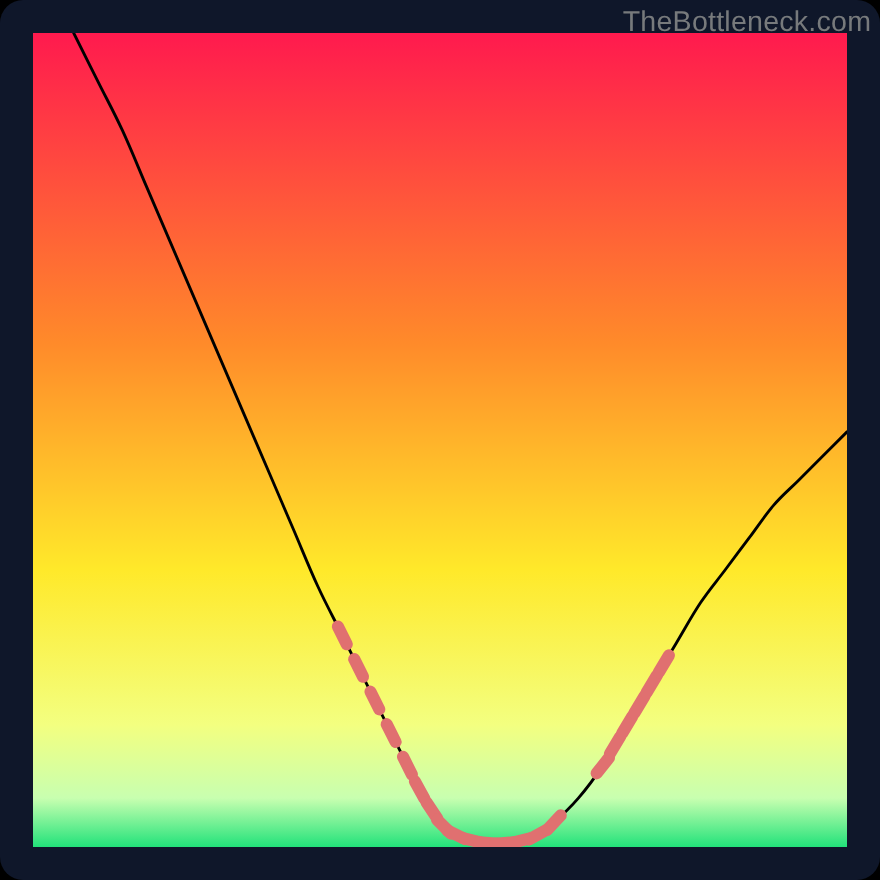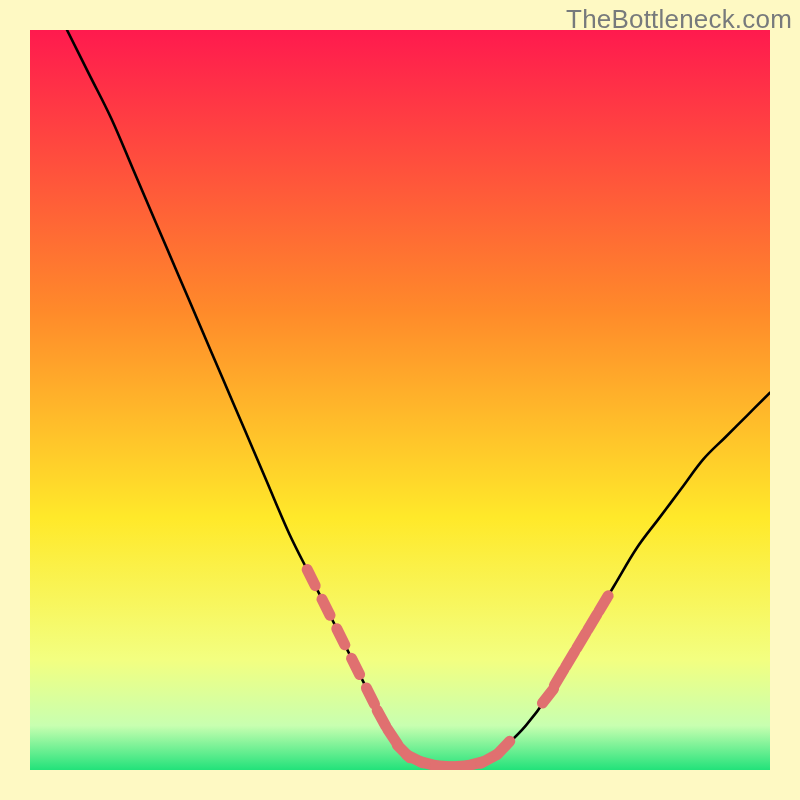--- a/index.html
+++ b/index.html
@@ -9,21 +9,22 @@
     height: 800px;
     background: #000;
     overflow: hidden;
   }
   .frame {
     position: absolute;
     left: 0;
     top: 0;
     width: 800px;
     height: 800px;
-    background: #fef9c3;
+    background: #0f172a;
+    border-radius: 21px;
   }
   .plot {
     position: absolute;
     left: 30px;
     top: 30px;
     width: 740px;
     height: 740px;
     overflow: hidden;
   }
   .watermark {

